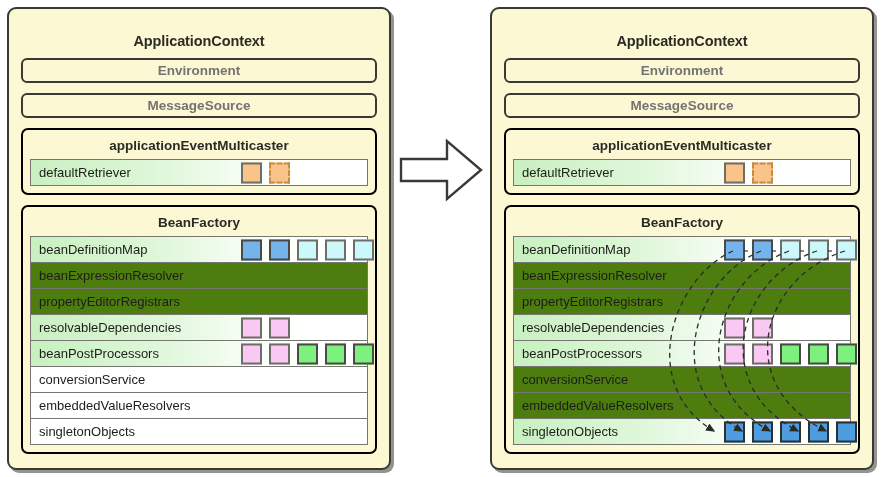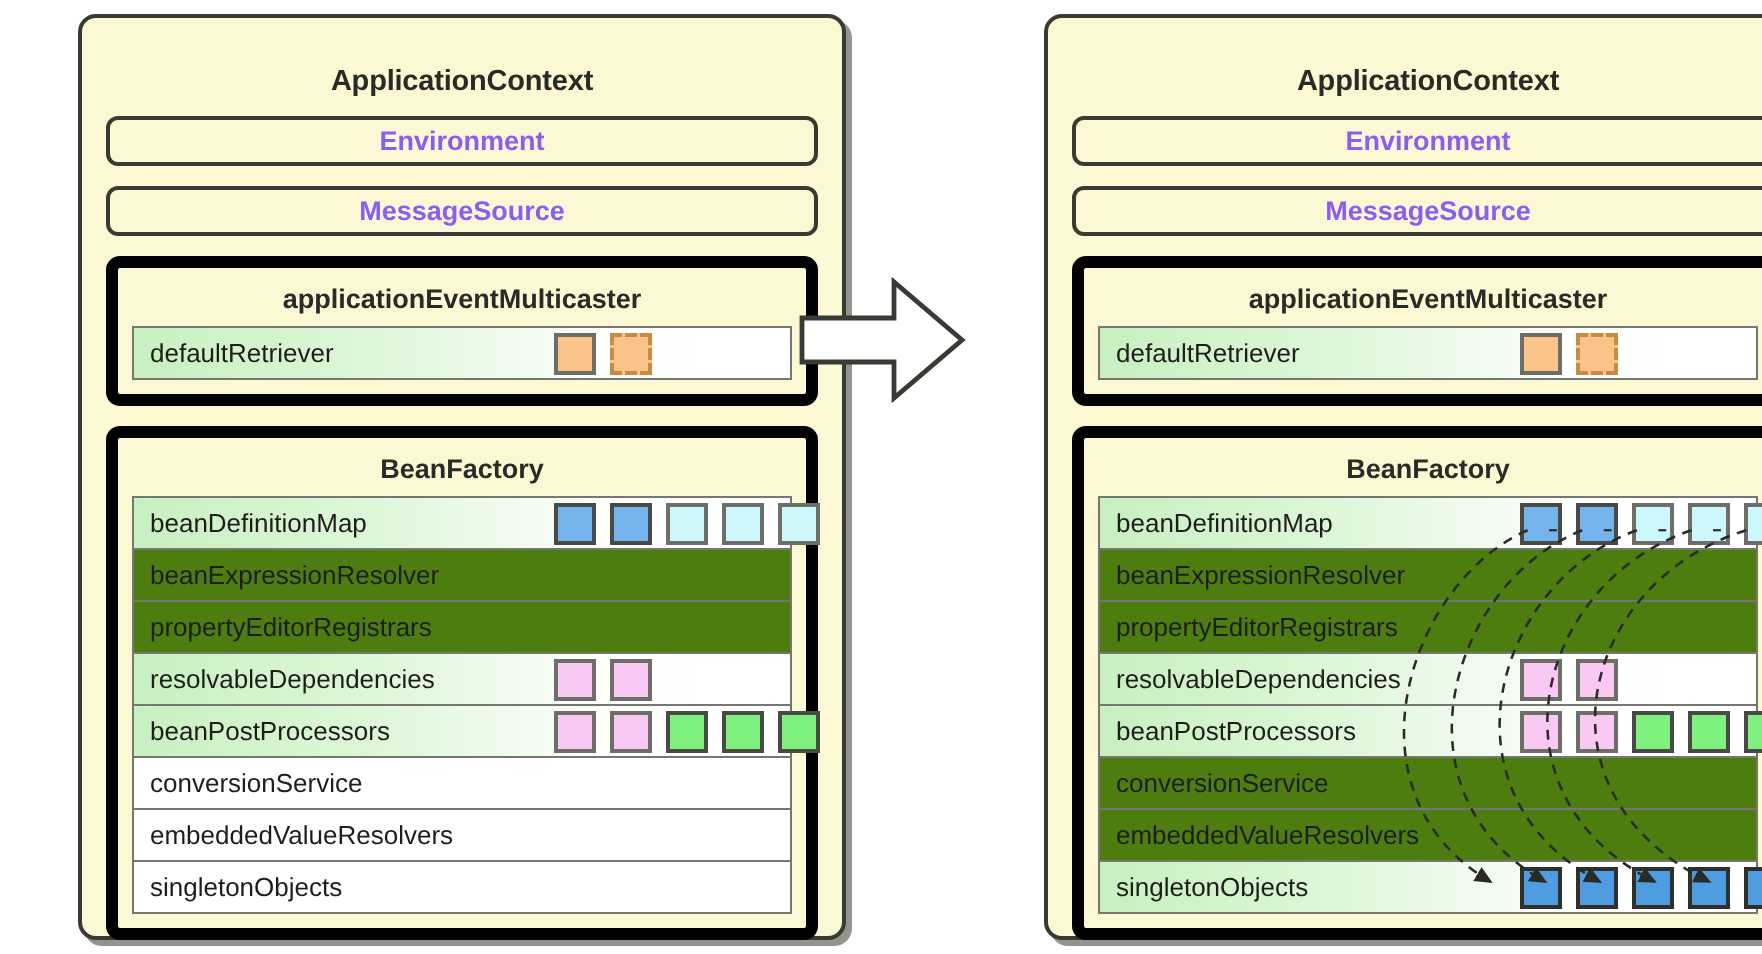--- a/index.html
+++ b/index.html
@@ -27,21 +27,20 @@
     position: absolute;
     top: 7px;
     width: 384px;
     height: 463px;
     box-sizing: border-box;
     background: #fcf8d4;
     border: 2px solid #3a3a34;
     border-radius: 9px;
     box-shadow: 3px 3px 0 rgba(60,60,50,0.55);
     padding: 0;
-    margin-left: 32px;
   }
   .ctx-panel.left  { left: 7px; }
   .ctx-panel.right { left: 490px; }
 
   .ctx-title {
     text-align: center;
     font-weight: bold;
     font-size: 14.5px;
     color: #2b2b26;
     margin-top: 24px;
@@ -55,29 +54,29 @@
     margin: 0 12px 10px 12px;
     height: 25px;
     background: #fcf8d4;
     border: 2px solid #3a3a34;
     border-radius: 6px;
     display: flex;
     align-items: center;
     justify-content: center;
     font-weight: bold;
     font-size: 13.5px;
-    color: #8b5cf6;
+    color: #737373;
   }
 
   
   .group-box {
     box-sizing: border-box;
     margin: 0 12px 10px 12px;
     background: #fcf8d4;
-    border: 6px solid #000000;
+    border: 2px solid #000000;
     border-radius: 7px;
     padding: 5px 7px 7px 7px;
   }
   .group-title {
     text-align: center;
     font-weight: bold;
     font-size: 13.5px;
     color: #2b2b26;
     padding: 3px 0 6px 0;
   }

